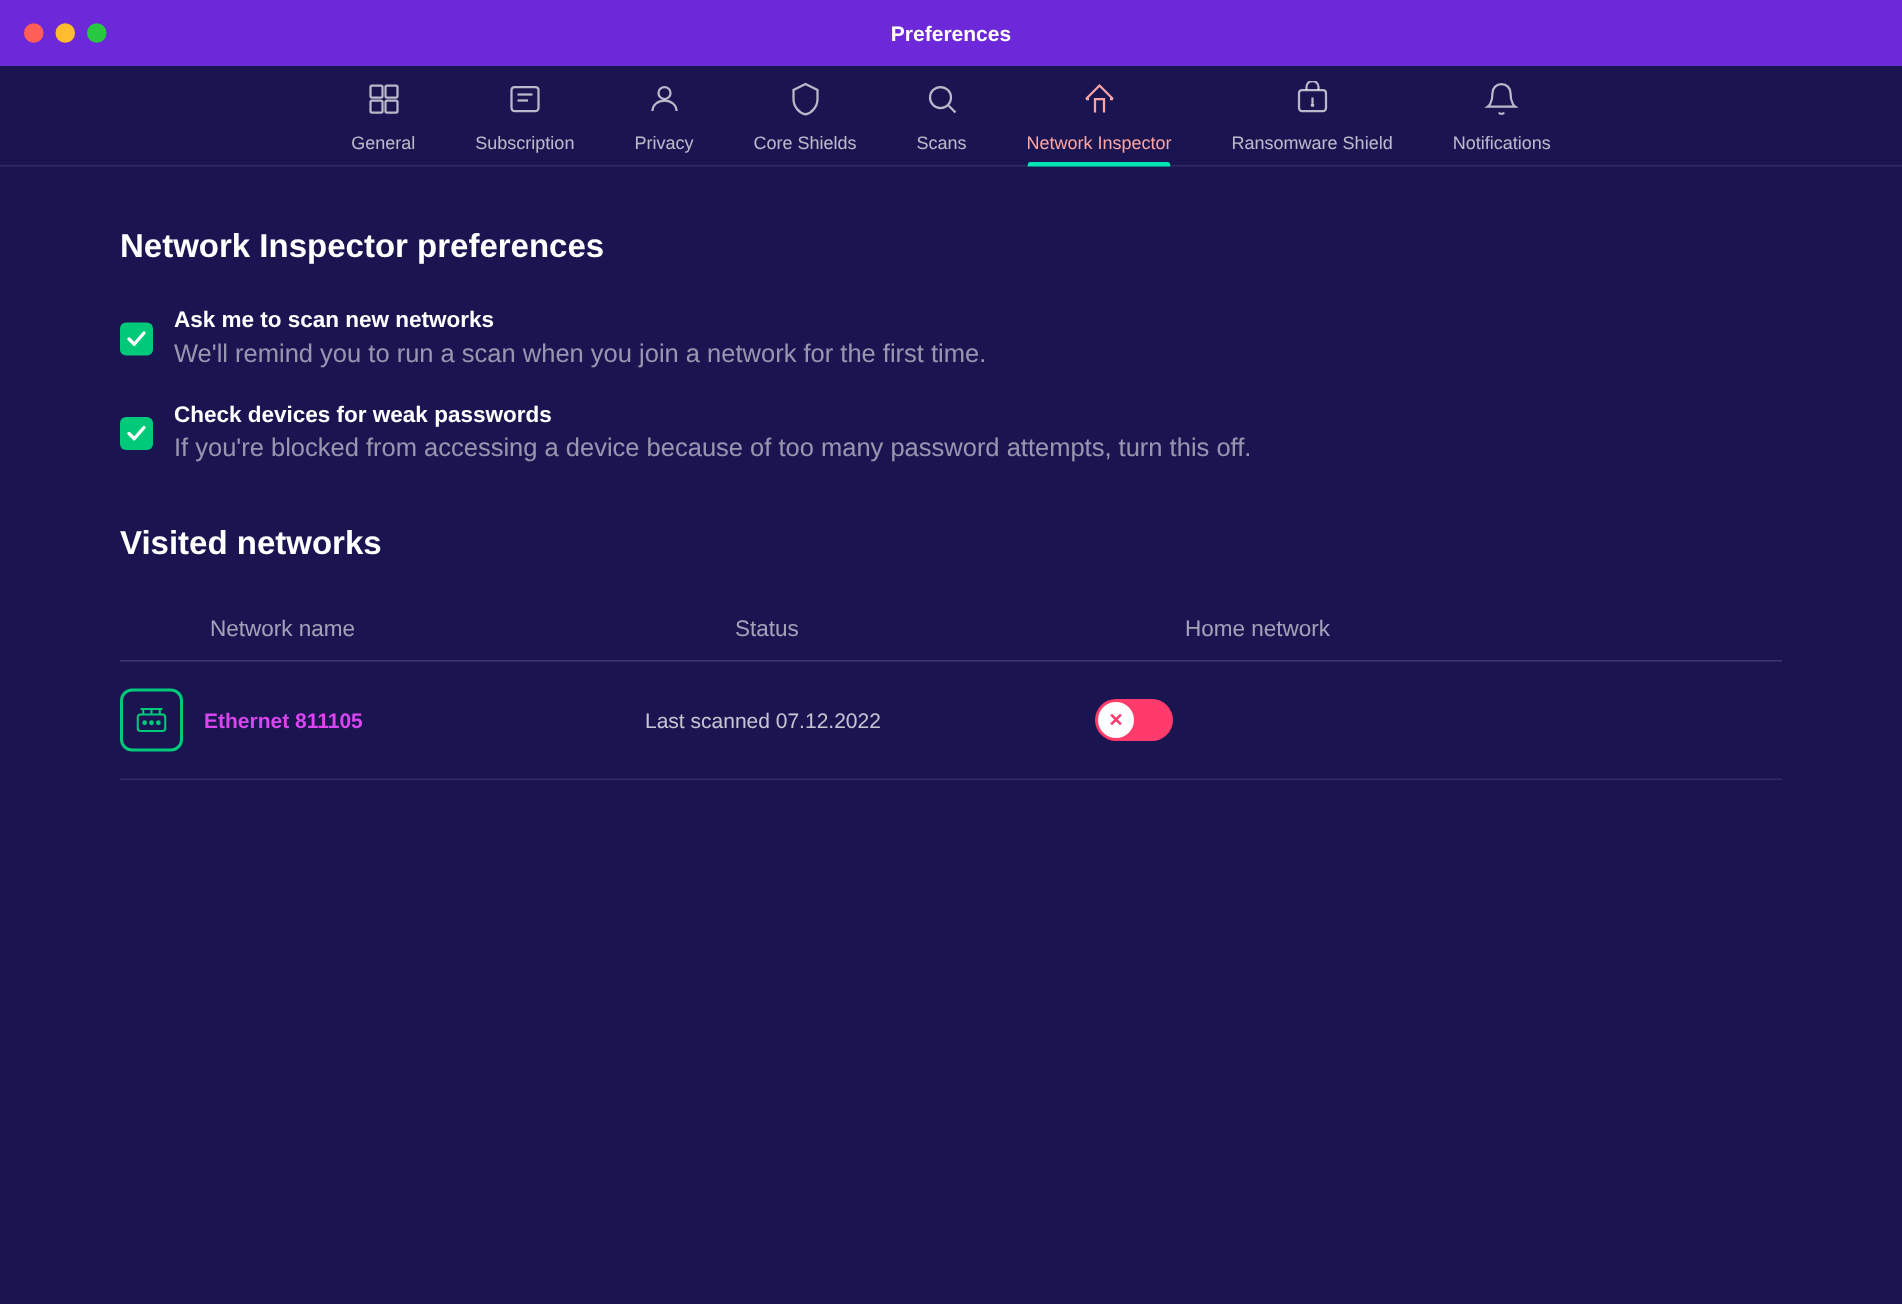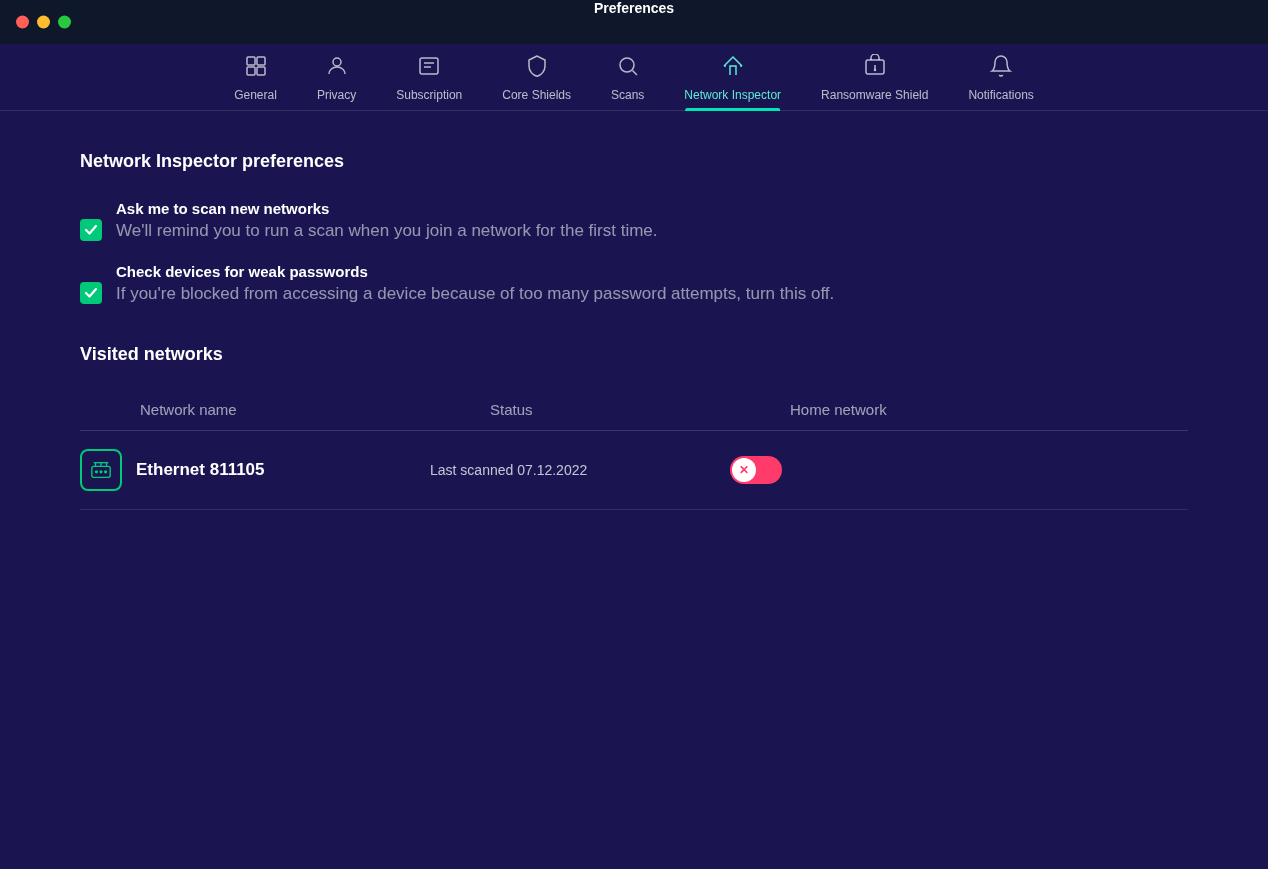--- a/index.html
+++ b/index.html
@@ -9,22 +9,23 @@
       height: 869px;
       background: #1a1550;
       font-family: -apple-system, BlinkMacSystemFont, 'Segoe UI', sans-serif;
       color: #ffffff;
       overflow: hidden;
     }
 
     
     .title-bar {
       height: 44px;
-      background: #0f172a;
-      display: flex;
+      background: #6d28d9;
+      display: flex;
+      align-items: center;
       justify-content: center;
       position: relative;
       padding: 0 16px;
     }
 
     .traffic-lights {
       position: absolute;
       left: 16px;
       top: 50%;
       transform: translateY(-50%);
@@ -64,21 +65,21 @@
       padding: 10px 20px 8px;
       cursor: pointer;
       position: relative;
       color: rgba(255,255,255,0.7);
       font-size: 13px;
       gap: 6px;
       min-width: 70px;
     }
 
     .nav-item.active {
-      color: #5eead4;
+      color: #fca5a5;
     }
 
     .nav-item.active::after {
       content: '';
       position: absolute;
       bottom: -1px;
       left: 50%;
       transform: translateX(-50%);
       width: 70%;
       height: 3px;
@@ -95,30 +96,30 @@
       font-size: 12px;
       white-space: nowrap;
     }
 
     
     .content {
       padding: 40px 80px;
     }
 
     .section-title {
-      font-size: 18px;
+      font-size: 22px;
       font-weight: 700;
       color: #ffffff;
       margin-bottom: 28px;
     }
 
     
     .checkbox-item {
       display: flex;
-      align-items: flex-end;
+      align-items: center;
       gap: 14px;
       margin-bottom: 22px;
     }
 
     .checkbox-box {
       width: 22px;
       height: 22px;
       min-width: 22px;
       background: #00c97a;
       border-radius: 4px;
@@ -196,23 +197,23 @@
       border: 2px solid #00c97a;
       border-radius: 8px;
       display: flex;
       align-items: center;
       justify-content: center;
       color: #00c97a;
       font-size: 20px;
     }
 
     .network-name-text {
-      font-size: 17px;
+      font-size: 14px;
       font-weight: 600;
-      color: #ffffff;
+      color: #d946ef;
       cursor: pointer;
     }
 
     .status-cell {
       font-size: 14px;
       color: rgba(255,255,255,0.75);
     }
 
     
     .toggle-off {
@@ -271,36 +272,36 @@
         <rect x="3" y="13" width="8" height="8" rx="1"></rect>
         <rect x="13" y="13" width="8" height="8" rx="1"></rect>
       </svg>
     </span>
     <span class="nav-label">General</span>
   </div>
 
   <div class="nav-item">
     <span class="nav-icon">
       <svg width="24" height="24" viewBox="0 0 24 24" fill="none" stroke="currentColor" stroke-width="1.5">
-        <circle cx="12" cy="8" r="4"></circle>
-        <path d="M4 20c0-4 3.6-7 8-7s8 3 8 7"></path>
-      </svg>
-    </span>
-    <span class="nav-label">Privacy</span>
-  </div>
-
-  <div class="nav-item">
-    <span class="nav-icon">
-      <svg width="24" height="24" viewBox="0 0 24 24" fill="none" stroke="currentColor" stroke-width="1.5">
         <rect x="3" y="4" width="18" height="16" rx="2"></rect>
         <line x1="7" y1="9" x2="17" y2="9"></line>
         <line x1="7" y1="13" x2="14" y2="13"></line>
       </svg>
     </span>
     <span class="nav-label">Subscription</span>
+  </div>
+
+  <div class="nav-item">
+    <span class="nav-icon">
+      <svg width="24" height="24" viewBox="0 0 24 24" fill="none" stroke="currentColor" stroke-width="1.5">
+        <circle cx="12" cy="8" r="4"></circle>
+        <path d="M4 20c0-4 3.6-7 8-7s8 3 8 7"></path>
+      </svg>
+    </span>
+    <span class="nav-label">Privacy</span>
   </div>
 
   <div class="nav-item">
     <span class="nav-icon">
       <svg width="24" height="24" viewBox="0 0 24 24" fill="none" stroke="currentColor" stroke-width="1.5">
         <path d="M12 2L4 6v6c0 5 3.6 9.3 8 10.3 4.4-1 8-5.3 8-10.3V6L12 2z"></path>
       </svg>
     </span>
     <span class="nav-label">Core Shields</span>
   </div>

